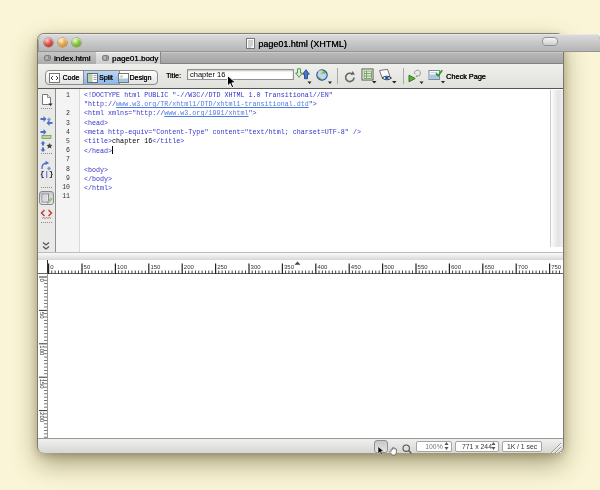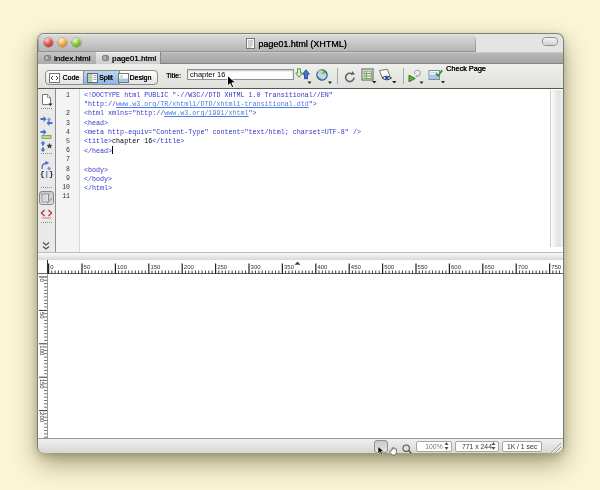--- a/index.html
+++ b/index.html
@@ -3,21 +3,21 @@
 <meta charset="utf-8">
 <style>
   html,body{margin:0;padding:0;}
   body{width:600px;height:490px;background:#faf5d6;position:relative;overflow:hidden;
        font-family:"Liberation Sans",sans-serif;}
   .abs{position:absolute;}
   #win{left:38px;top:34px;width:525px;height:418px;border-radius:6px;
        box-shadow:0 0 0 1px rgba(105,105,105,.8), 0 11px 26px rgba(70,60,20,.48), 0 3px 9px rgba(70,60,20,.3);
        background:#e4e4e2;}
   
-  #titlebar{left:0;top:0;width:438px;height:18px;border-radius:6px 6px 0 0;
+  #titlebar{left:0;top:0;width:563px;height:18px;border-radius:6px 6px 0 0;
       background:linear-gradient(#dcdcdc,#b3b3b3);
       box-shadow:inset 0 1px 0 rgba(255,255,255,.7), inset 0 0 0 1px rgba(90,90,90,.35);}
   .light{width:9px;height:9px;border-radius:50%;top:3.5px;}
   #lr{left:5.5px;background:radial-gradient(circle at 35% 28%, #ffc9c0 0%, #e04f48 45%, #a82824 100%);box-shadow:0 0 0 0.6px rgba(80,30,25,.55), inset 0 1px 1px rgba(255,255,255,.5);}
   #ly{left:19.5px;background:radial-gradient(circle at 35% 28%, #fff2cc 0%, #eeaa46 45%, #b8781e 100%);box-shadow:0 0 0 0.6px rgba(105,75,15,.55), inset 0 1px 1px rgba(255,255,255,.5);}
   #lg{left:33.5px;background:radial-gradient(circle at 35% 28%, #e6ffc8 0%, #8ac73a 45%, #55921c 100%);box-shadow:0 0 0 0.6px rgba(50,85,15,.55), inset 0 1px 1px rgba(255,255,255,.5);}
   #wtitle{left:-4px;top:4px;width:525px;text-align:center;font-size:9px;color:#000;text-shadow:0.3px 0 0 #222;}
   #pill{left:505px;top:4px;width:14px;height:7px;border-radius:4px;background:linear-gradient(#f5f5f5,#cfcfcf);box-shadow:0 0 0 1px #8f8f8f;}
   
   #tabbar{left:0;top:18px;width:525px;height:12px;background:linear-gradient(#bababa,#a2a2a2);
@@ -80,21 +80,21 @@
         </svg>page01.html (XHTML)</div>
     <div id="pill"></div>
   </div>
   <div class="abs" id="tabbar">
     <div class="abs tab" id="tab1">
         <div class="abs closec" style="left:6px;">×</div>
         <div class="abs tabtxt" style="left:16px;">index.html</div>
       </div>
     <div class="abs tab" id="tab2">
         <div class="abs closec" style="left:6px;">×</div>
-        <div class="abs tabtxt" style="left:16px;">page01.html</div>
+        <div class="abs tabtxt" style="left:16px;">page01.body</div>
       </div>
   </div>
   <div class="abs" id="toolbar">
     <div class="abs" id="segc">
       <div class="abs seg" id="seg1" style="left:0;width:37.5px;"><svg width="11" height="11" style="position:absolute;left:3px;top:2px;">
             <rect x="0.5" y="0.5" width="10" height="9" fill="#fff" stroke="#777"></rect>
             <path d="M4,3 l-2,2 2,2 M7,3 l2,2 -2,2" stroke="#444" stroke-width="1" fill="none"></path>
           </svg><span style="margin-left:17px;">Code</span></div>
       <div class="abs seg" id="seg2" style="width:37px;"><svg width="11" height="11" style="position:absolute;left:3px;top:2px;">
             <rect x="0.5" y="0.5" width="10" height="9" fill="#fff" stroke="#667"></rect>
@@ -154,21 +154,21 @@
       <path d="M8.7,6.7 l1.3,2.2 -2.6,0.2z" fill="#999"></path>
       <path d="M11.5,13.5 h4 l-2,2.4 z" fill="#222"></path>
         </svg></div>
     <div class="abs" style="left:390px;top:4px;"><svg width="18" height="16">
       <rect x="1" y="2.5" width="10.5" height="9" fill="#fdfdfd" stroke="#7a8aa0"></rect>
       <rect x="1.6" y="6.5" width="9.3" height="4.4" fill="#a9c4e4"></rect>
       <rect x="2.6" y="4.2" width="7" height="0.9" fill="#b8c6d8"></rect>
       <path d="M8,5.5 l2.2,2.2 4,-5.5" stroke="#2f9a1e" stroke-width="1.8" fill="none"></path>
       <path d="M13,13 h4 l-2,2.5 z" fill="#222"></path>
         </svg></div>
-    <div class="abs" style="left:408px;top:0;font-size:7.3px;color:#000;text-shadow:0.35px 0 0 #000;text-align:right;">Check Page</div>
+    <div class="abs" style="left:408px;top:8px;font-size:7.3px;color:#000;text-shadow:0.35px 0 0 #000;text-align:right;">Check Page</div>
   </div>
   <div class="abs" id="codewrap">
     <div class="abs" id="iconstrip">
       <div class="abs" style="left:3px;top:3px;"><svg width="12" height="12">
             <path d="M1.5,0.5 h5 l3,3 v7 h-8 z" fill="#fff" stroke="#777"></path>
             <path d="M6.5,0.5 l0,3 3,0" fill="#e8e8e8" stroke="#777" stroke-width="0.8"></path>
             <path d="M7.5,9.5 h4 l-2,2.5 z" fill="#222"></path>
           </svg></div>
       <div class="abs sepdot" style="top:19px;"></div>
       <div class="abs" style="left:2px;top:23px;"><svg width="13" height="10">

